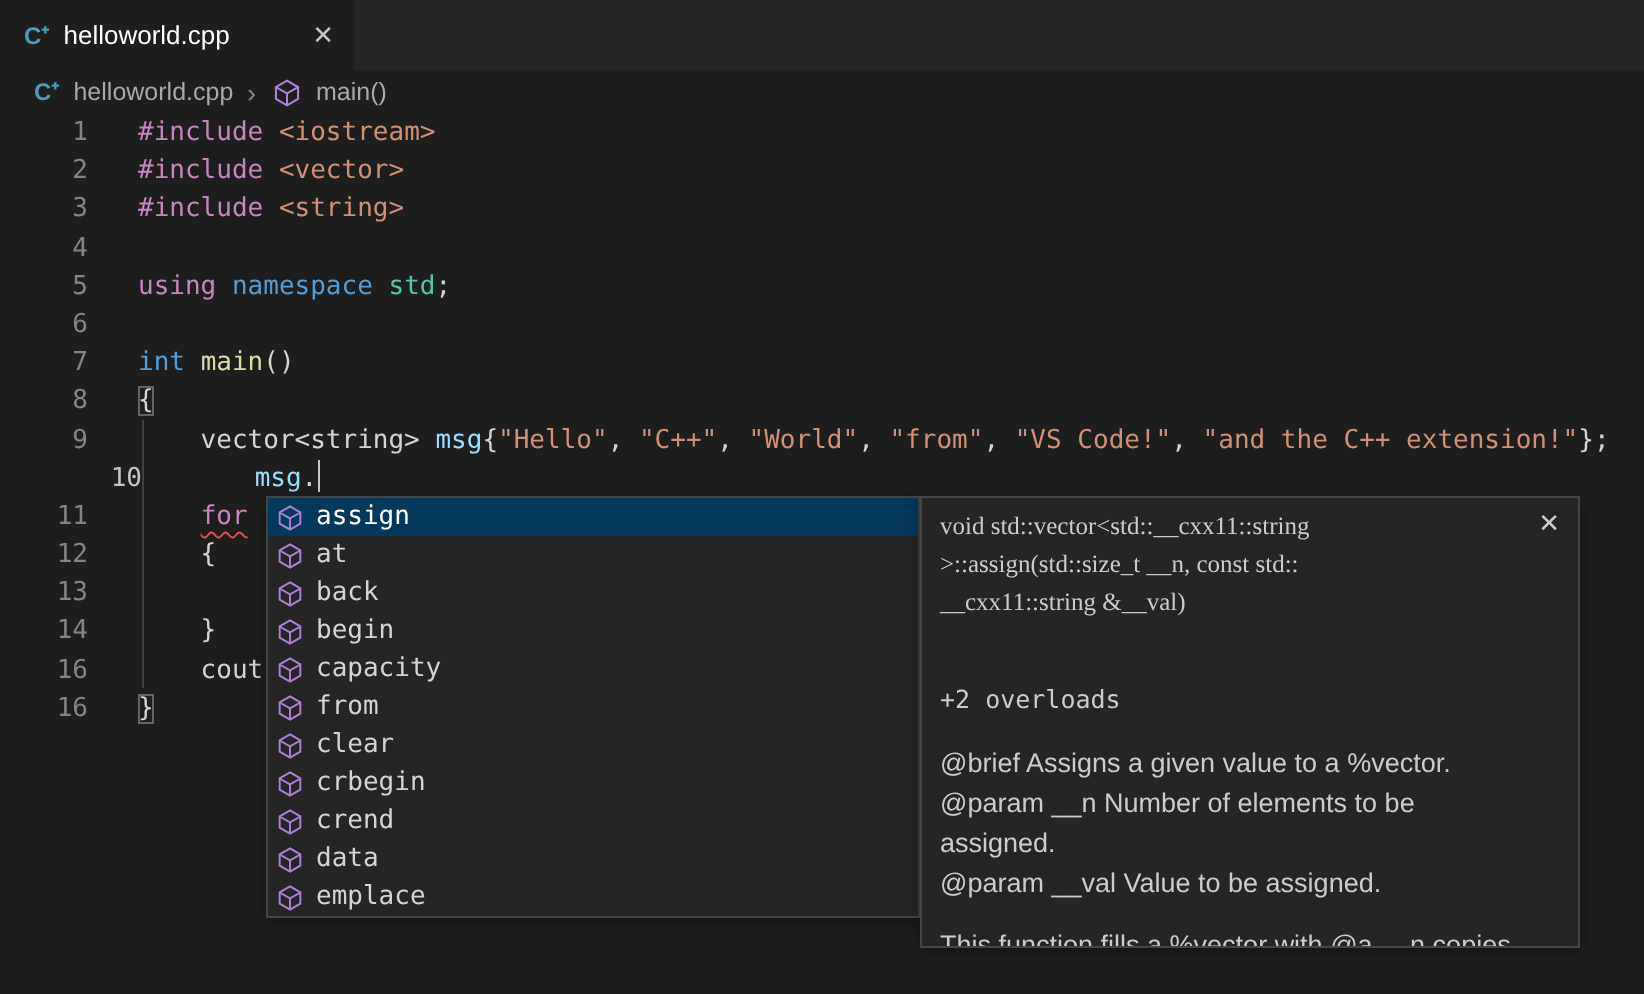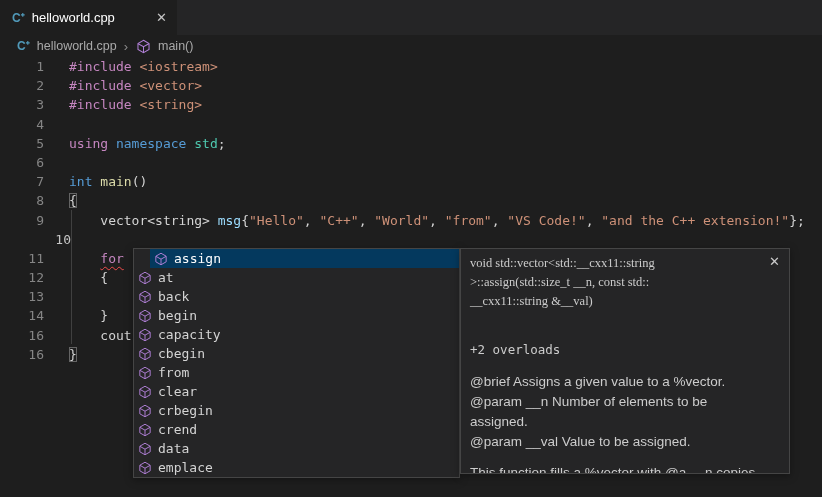--- a/index.html
+++ b/index.html
@@ -40,21 +40,21 @@
   .cursor { display:inline-block; width:1.5px; height:16px; background:#c8c8c8;
             vertical-align:-3px; }
 
   .indent-guide { position:absolute; left:71px; top:210px; width:1px; height:134px; background:#404040; }
 
   
   .suggest { position:absolute; left:133px; top:248px; width:327px; background:#252526;
              border:1px solid #454545; z-index:5; box-shadow:0 2px 8px rgba(0,0,0,0.36); }
   .s-row { height:19px; display:flex; align-items:center; gap:5px; padding-left:3px;
            font-family:"DejaVu Sans Mono", monospace; font-size:13px; color:#d4d4d4; cursor:pointer; }
-  .s-row.selected { background:#04395e; color:#ffffff;margin-left:16px; }
+  .s-row.selected { background:#04395e; color:#ffffff; }
   .s-icon { width:16px; height:16px; flex:none; display:flex; align-items:center; justify-content:center; }
 
   
   .docs { position:absolute; left:460px; top:248px; width:330px; height:226px; background:#252526;
           border:1px solid #454545; z-index:5; overflow:hidden; padding:5px 24px 0 9px;
           box-shadow:0 2px 8px rgba(0,0,0,0.36); }
   .docs-sig { font-family:Liberation Serif, serif; font-size:12.5px; line-height:19px;
               color:#cccccc; white-space:pre-wrap; }
   .docs-overloads { margin-top:31px; font-family:"DejaVu Sans Mono", monospace; font-size:12.5px; color:#cccccc; }
   .docs-body { margin-top:15px; font-size:13.5px; line-height:20px; color:#cccccc; }
@@ -120,20 +120,21 @@
     <div class="line">
       <span class="ln">8</span>
       <span class="lc"><span class="tk-d tk-br">{</span></span>
     </div>
     <div class="line">
       <span class="ln">9</span>
       <span class="lc"><span class="tk-d">    vector&lt;string&gt; </span><span class="tk-v">msg</span><span class="tk-d">{</span><span class="tk-s">"Hello"</span><span class="tk-d">, </span><span class="tk-s">"C++"</span><span class="tk-d">, </span><span class="tk-s">"World"</span><span class="tk-d">, </span><span class="tk-s">"from"</span><span class="tk-d">, </span><span class="tk-s">"VS Code!"</span><span class="tk-d">, </span><span class="tk-s">"and the C++ extension!"</span><span class="tk-d">};</span></span>
     </div>
     <div class="line">
       <span class="ln active">10</span>
+      <span class="lc"><span class="tk-d">    </span><span class="tk-v">msg</span><span class="tk-d">.</span><span class="cursor"></span></span>
     </div>
     <div class="line">
       <span class="ln">11</span>
       <span class="lc"><span class="tk-d">    </span><span class="tk-p tk-err">for</span></span>
     </div>
     <div class="line">
       <span class="ln">12</span>
       <span class="lc"><span class="tk-d">    {</span></span>
     </div>
     <div class="line">
@@ -208,32 +209,20 @@
       <span class="s-icon">
         <svg width="14" height="14" viewBox="0 0 16 16">
           <g fill="none" stroke="#B180D7" stroke-width="1.1">
             <path d="M8 1.4 L13.9 4.8 V11.2 L8 14.6 L2.1 11.2 V4.8 Z"></path>
             <path d="M2.3 5 L8 8.2 L13.7 5"></path>
             <path d="M8 8.2 V14.4"></path>
           </g>
         </svg>
       </span>
       <span>capacity</span>
-    </div>
-    <div class="s-row">
-      <span class="s-icon">
-        <svg width="14" height="14" viewBox="0 0 16 16">
-          <g fill="none" stroke="#B180D7" stroke-width="1.1">
-            <path d="M8 1.4 L13.9 4.8 V11.2 L8 14.6 L2.1 11.2 V4.8 Z"></path>
-            <path d="M2.3 5 L8 8.2 L13.7 5"></path>
-            <path d="M8 8.2 V14.4"></path>
-          </g>
-        </svg>
-      </span>
-      <span>cbegin</span>
     </div>
     <div class="s-row">
       <span class="s-icon">
         <svg width="14" height="14" viewBox="0 0 16 16">
           <g fill="none" stroke="#B180D7" stroke-width="1.1">
             <path d="M8 1.4 L13.9 4.8 V11.2 L8 14.6 L2.1 11.2 V4.8 Z"></path>
             <path d="M2.3 5 L8 8.2 L13.7 5"></path>
             <path d="M8 8.2 V14.4"></path>
           </g>
         </svg>

